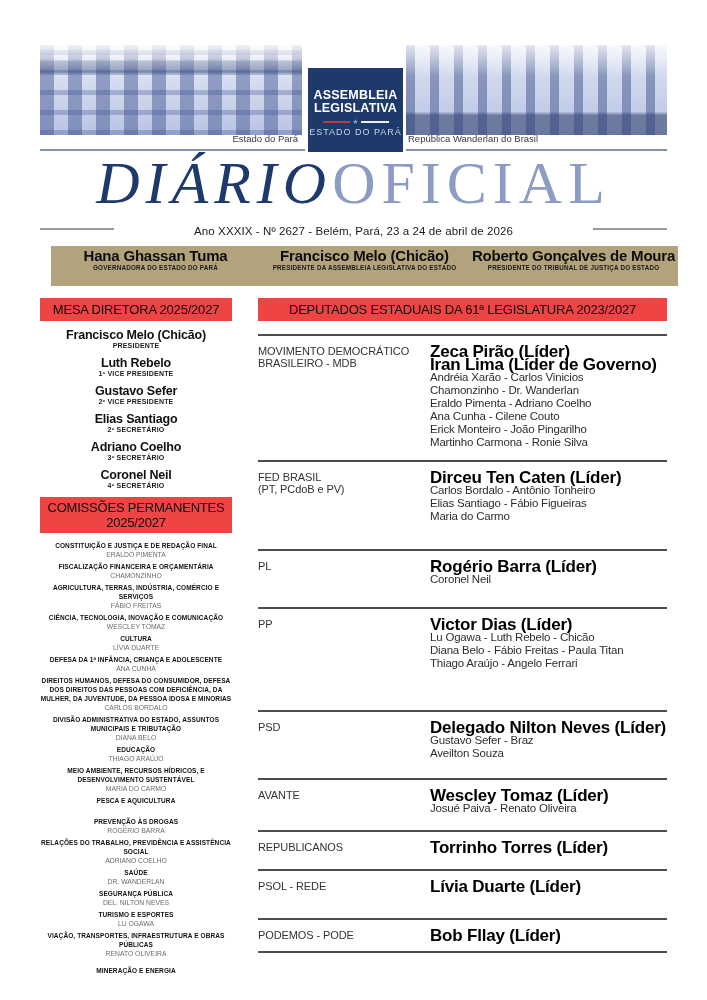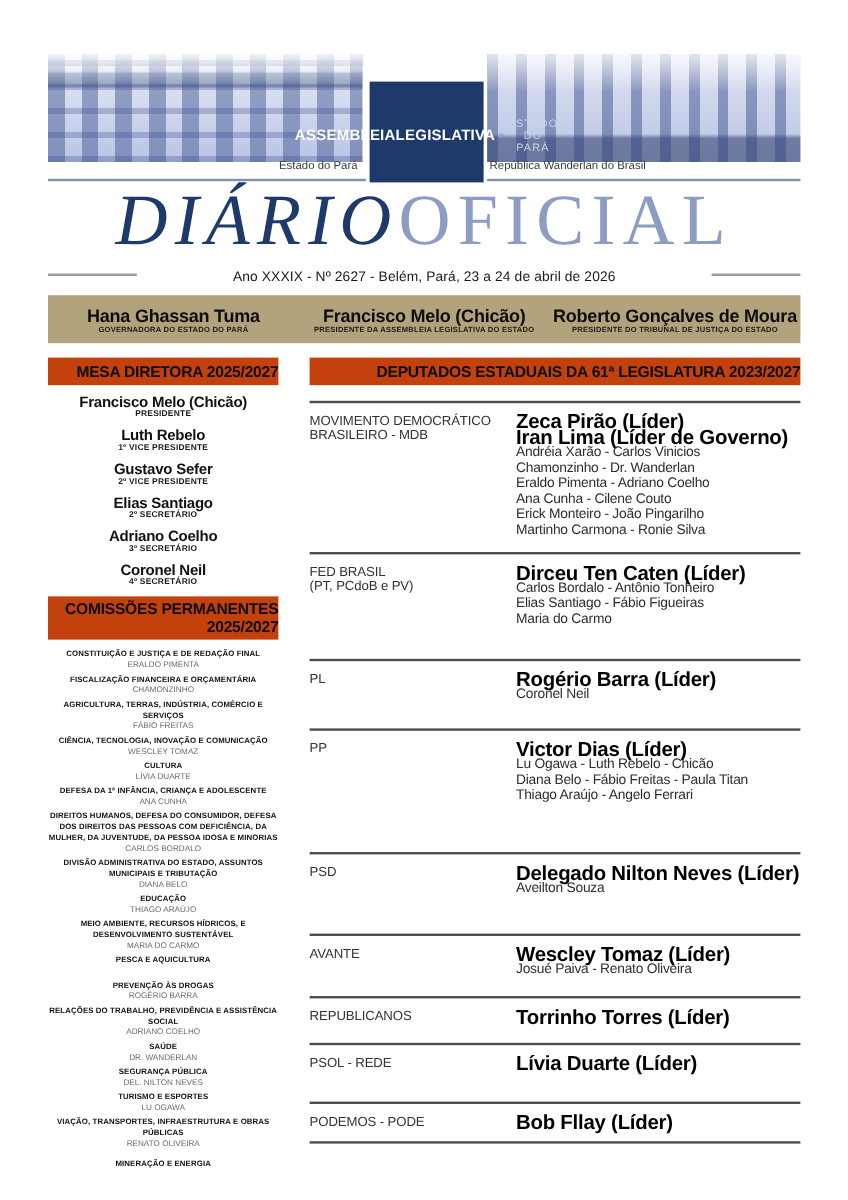--- a/index.html
+++ b/index.html
@@ -25,21 +25,21 @@
     background-image:
       linear-gradient(180deg, rgba(255,255,255,.75) 0%, rgba(255,255,255,0) 35%),
       repeating-linear-gradient(90deg, rgba(47,68,130,.45) 0 9px, transparent 9px 24px),
       linear-gradient(0deg, rgba(30,45,90,.50) 0 22%, transparent 26%),
       linear-gradient(180deg,#dfe4f3,#b9c4e4);
   }
   
   .logo {
     position:absolute; left:308px; top:68px; width:95px; height:84px;
     background:#1d3a6b; color:#fff; text-align:center; z-index:3;
-    display:flex; flex-direction:row; justify-content:center; align-items:center;
+    display:flex; flex-direction:column; justify-content:center; align-items:center;
     padding-top:6px;
   }
   .logo-line1 { font-size:12.5px; font-weight:bold; letter-spacing:.2px; line-height:13px; }
   .logo-divider { display:flex; align-items:center; width:66px; margin:3px 0 2px 0; }
   .logo-divider .seg-red { flex:1; height:2px; background:#c03a3a; }
   .logo-divider .seg-white { flex:1; height:2px; background:#e8edf7; }
   .logo-star { font-size:7px; color:#8fa6d4; padding:0 2px; line-height:7px; }
   .logo-line3 { font-size:9px; font-weight:normal; color:#c9d4e8; letter-spacing:1px; }
   
   .caption { position:absolute; top:133px; font-size:9.5px; color:#3a3a3a; z-index:2; }
@@ -57,31 +57,31 @@
   .title-primary { color:#1e3a6b;font-style:italic; }
   .title-secondary { color:#8d9cc2; }
   
   .edition-row { position:absolute; top:221px; left:40px; width:627px; text-align:center; }
   .edition-text { font-size:11.5px; color:#1a1a1a; letter-spacing:.1px; }
   .edition-rule { position:absolute; top:228px; height:2px; background:#9a9a9a; }
   .edition-rule-left { left:40px; width:74px; }
   .edition-rule-right { left:593px; width:74px; }
   
   .officials-band {
-    position:absolute; top:246px; left:40px; width:627px; height:40px;
-    background:#b3a37c; display:flex; align-items:center;
+    position:absolute; top:246px; left:51px; width:627px; height:40px;
+    background:#b3a37c; display:flex; align-items:flex-start;
   }
   .official { flex:1; text-align:center; padding-top:2px; }
   .official-name { font-size:15px; font-weight:bold; color:#0d0d0d; line-height:16px; letter-spacing:-0.2px; }
   .official-title { font-size:6.3px; font-weight:bold; color:#1a1a1a; letter-spacing:.2px; }
   
   .sidebar { position:absolute; left:40px; top:298px; width:192px; }
   .main-col { position:absolute; left:258px; top:298px; width:409px; }
   .section-header {
-    background:#c2410c; text-align:right; font-weight:bold; color:#0c0c0c;
+    background:#ef4444; text-align:center; font-weight:normal; color:#0c0c0c;
     font-size:13px; letter-spacing:-0.2px; padding:4px 0;
   }
   
   .mesa-list { padding-top:7px; text-align:center; }
   .mesa-member { margin-bottom:7px; }
   .mesa-name { font-size:12.5px; font-weight:bold; line-height:14px; letter-spacing:-0.2px; }
   .mesa-role { font-size:7px; font-weight:bold; letter-spacing:.2px; color:#1a1a1a; }
   
   .comissoes-header { margin-top:8px; line-height:15px; padding:3px 0; }
   .comissoes-list { padding-top:8px; text-align:center; }
@@ -341,20 +341,21 @@
             <div class="member-line">Thiago Araújo - Angelo Ferrari</div>
           </div>
   </div>
 
   <div class="party-block">
     <div class="party-name">
             <div>PSD</div>
           </div>
     <div class="party-members">
             <div class="leader-line">Delegado Nilton Neves (Líder)</div>
+            <div class="member-line">Gustavo Sefer - Braz</div>
             <div class="member-line">Aveilton Souza</div>
           </div>
   </div>
 
   <div class="party-block">
     <div class="party-name">
             <div>AVANTE</div>
           </div>
     <div class="party-members">
             <div class="leader-line">Wescley Tomaz (Líder)</div>

